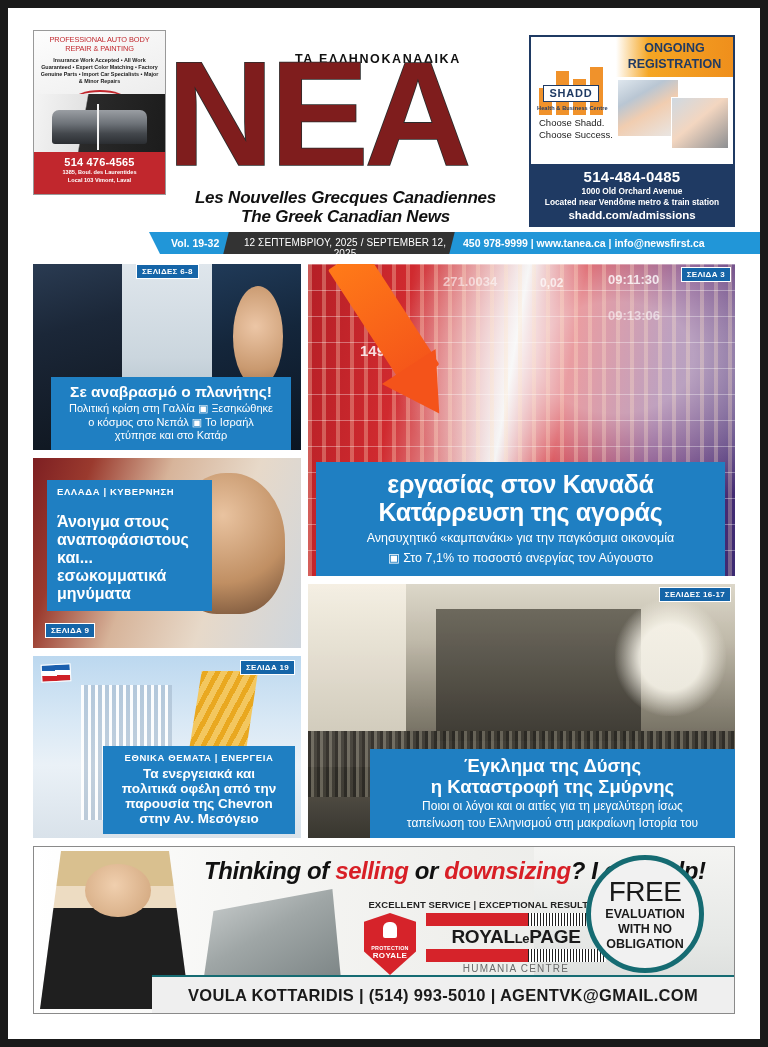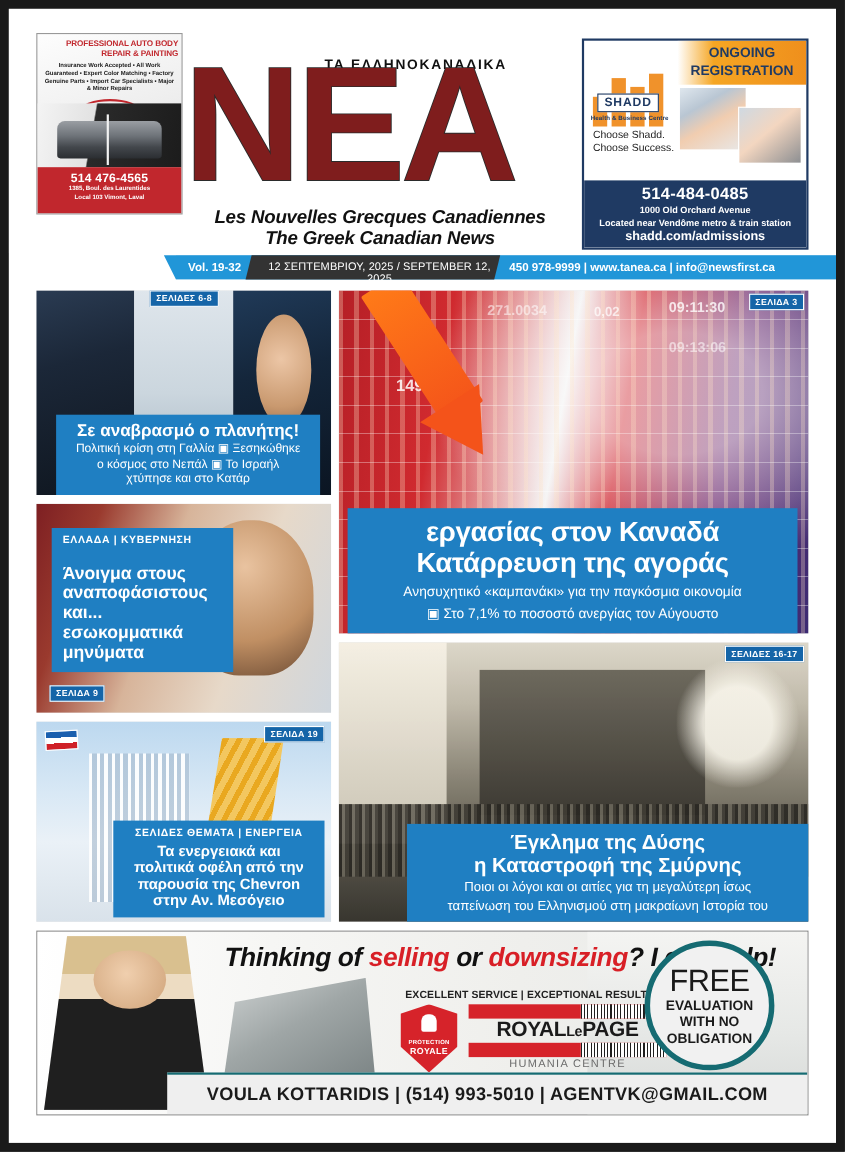--- a/index.html
+++ b/index.html
@@ -26,21 +26,21 @@
 
   
   .a2ad {
     position: absolute; left: 25px; top: 22px;
     width: 133px; height: 165px;
     border: 1px solid #999;
     background: linear-gradient(160deg,#fdfdfd 0%,#efefef 45%,#dcdcdc 100%);
     overflow: hidden;
   }
   .a2ad-hdr {
-    text-align: right; color: #c1272d; font-weight: bold;
+    text-align: center; color: #c1272d; font-weight: normal;
     font-size: 7.4px; line-height: 9px; padding: 4px 3px 2px;
     letter-spacing: -.1px;
   }
   .a2ad-body {
     text-align: center; color: #1b1b1b; font-size: 5.4px;
     line-height: 7px; padding: 2px 6px 0; font-weight: 600;
   }
   .a2ad-logo {
     text-align: center; margin-top: 5px; position: relative;
   }
@@ -535,21 +535,21 @@
   </div>
 
   <div class="story" id="s3">
     <div class="photo">
       <div class="rig"></div>
       <div class="crane"></div>
     </div>
     <div class="chevlogo"></div>
     <div class="pagebadge">ΣΕΛΙΔΑ 19</div>
     <div class="capbox">
-      <div class="kicker">ΣΕΛΙΔΕΣ ΘΕΜΑΤΑ | ΕΝΕΡΓΕΙΑ</div>
+      <div class="kicker">ΕΘΝΙΚΑ ΘΕΜΑΤΑ | ΕΝΕΡΓΕΙΑ</div>
       <div class="cap-head">Τα ενεργειακά και</div>
       <div class="cap-head">πολιτικά οφέλη από την</div>
       <div class="cap-head">παρουσία της Chevron</div>
       <div class="cap-head">στην Αν. Μεσόγειο</div>
     </div>
   </div>
 
   <div class="story" id="s4">
     <div class="photo">
       <div class="candles"></div>

